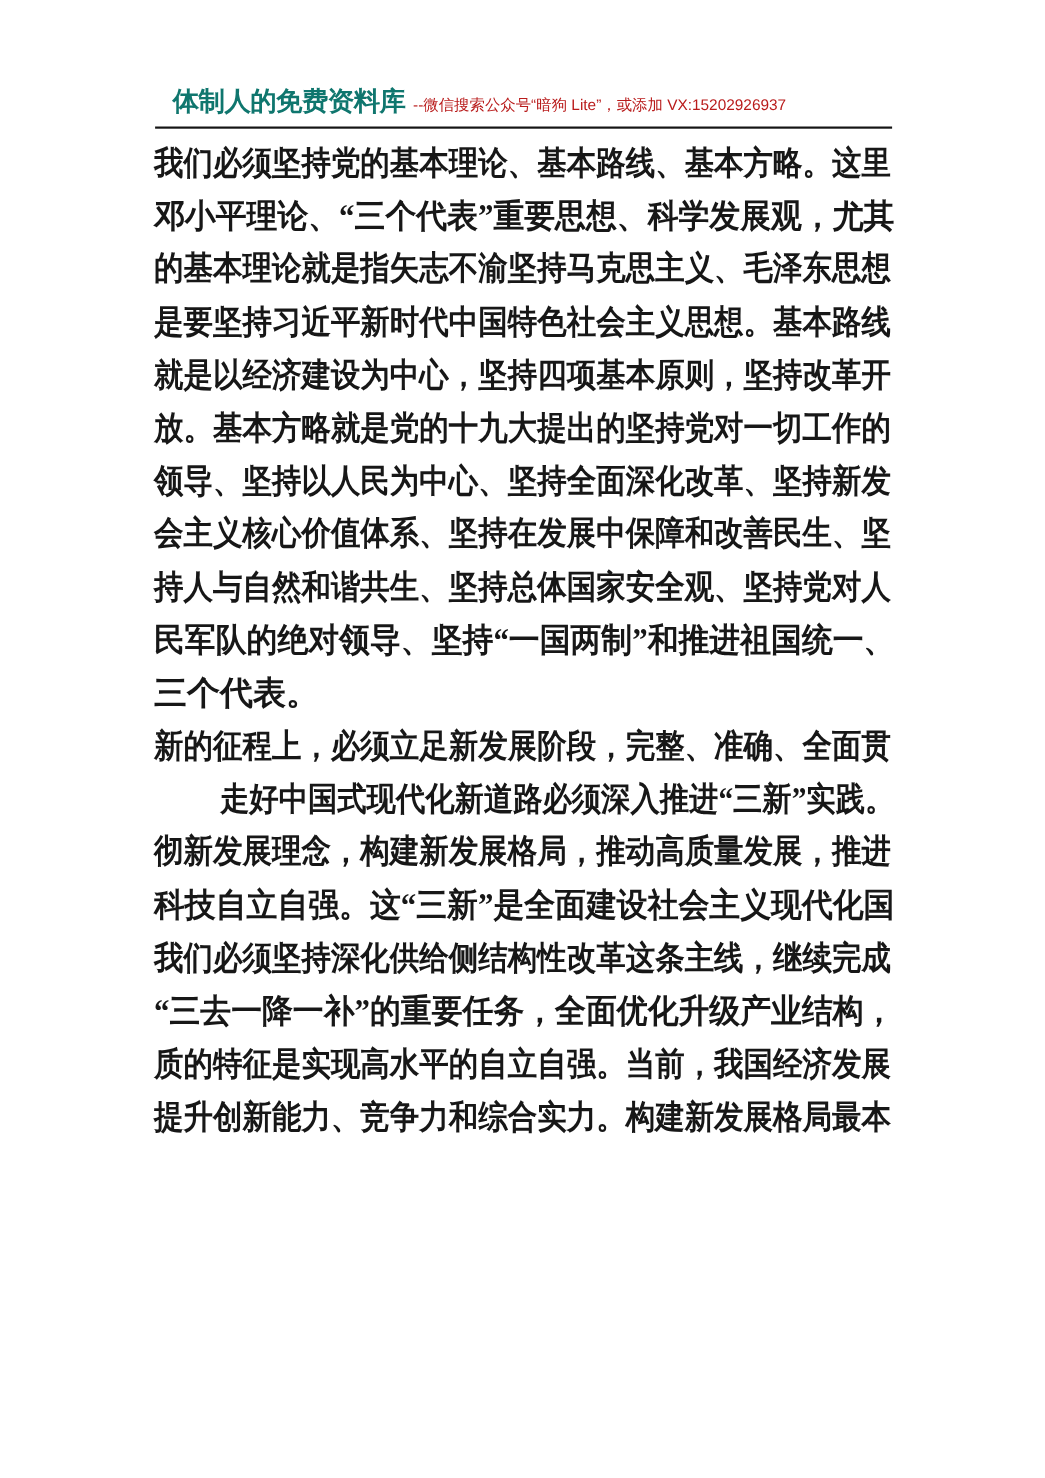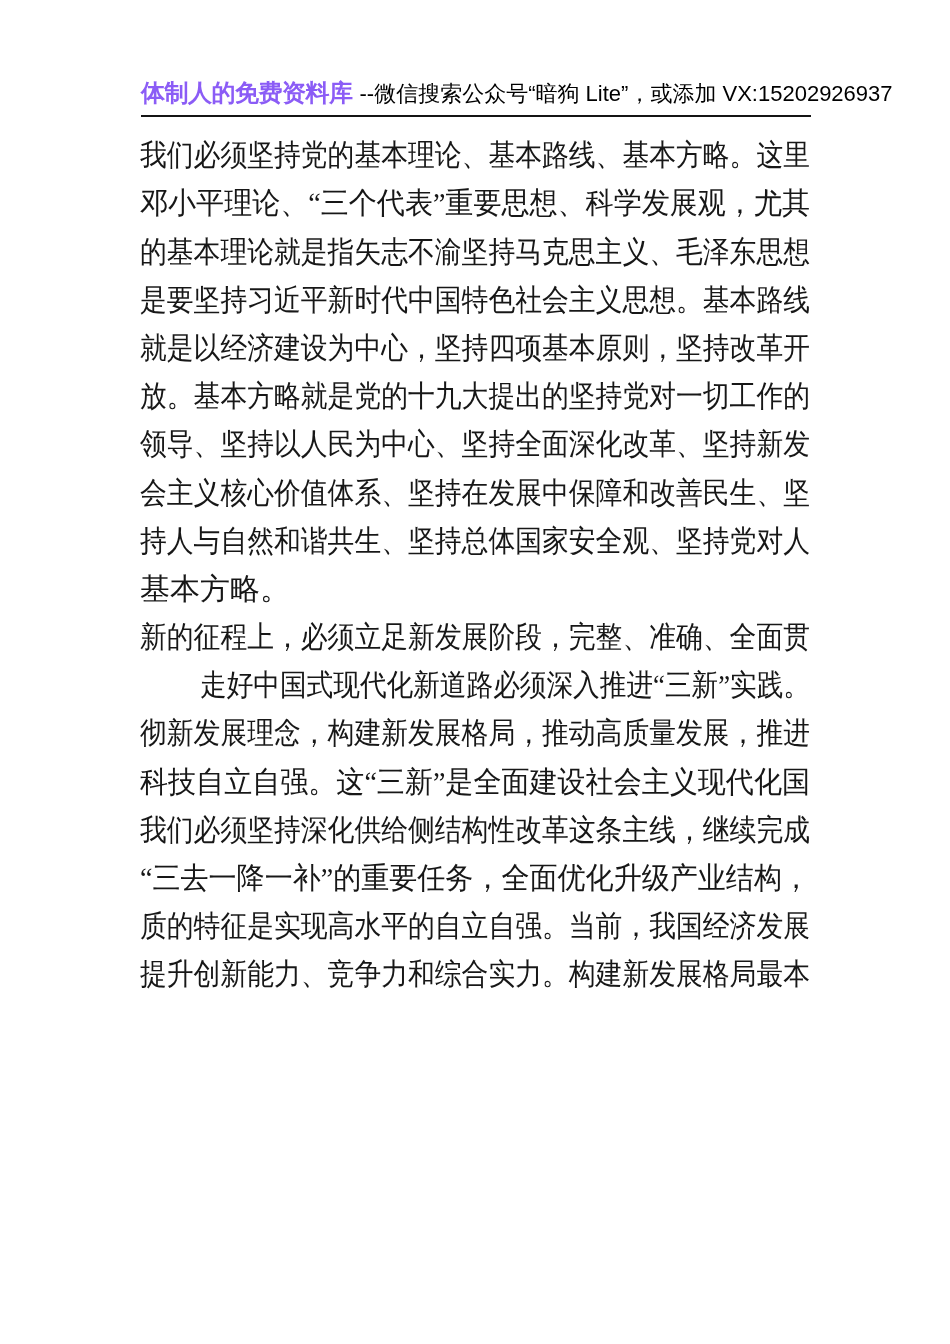--- a/index.html
+++ b/index.html
@@ -23,50 +23,51 @@
   }
   .brand{
     font-family:"Liberation Sans", sans-serif;
     font-weight:bold;
     font-size:24px;
     letter-spacing:-0.5px;
     line-height:30px;
   }
   .tagline{
     font-family:"Liberation Sans", sans-serif;
-    font-size:22px;
-    color:#000000;
+    font-size:14px;
+    color:#b91c1c;
     line-height:26px;
   }
   .doc-body{
     position:absolute;
     left:140px;top:128px;
     width:670px;
   }
   .line{
     height:48.2px;
     display:flex;
-    align-items:flex-end;
+    align-items:flex-start;
     overflow:visible;
+    font-weight:bold;
   }
   .line-text{
     display:inline-block;
     white-space:nowrap;
     font-size:30px;
     color:#171717;
     font-family:"Liberation Serif", serif;
   }
 </style>
 </head>
 <body>
 
 <div class="page">
 
   <header class="doc-header">
-    <span class="brand" style="color: #8b5cf6;">体制人的免费资料库</span>
+    <span class="brand" style="color: #0f766e; margin-left: 16px;">体制人的免费资料库</span>
     <span class="tagline">--微信搜索公众号“暗狗 Lite”，或添加 VX:15202926937</span>
   </header>
 
   <main class="doc-body">
 
   <div class="line">
         <span class="line-text" style="transform-origin: 0px 50%; transform: scaleX(0.893333);">我们必须坚持党的基本理论、基本路线、基本方略。这里</span>
       </div>
       <div class="line">
         <span class="line-text" style="transform-origin: 0px 50%; transform: scaleX(0.934918);">邓小平理论、“三个代表”重要思想、科学发展观，尤其</span>
@@ -85,22 +86,25 @@
       </div>
       <div class="line">
         <span class="line-text" style="transform-origin: 0px 50%; transform: scaleX(0.893333);">领导、坚持以人民为中心、坚持全面深化改革、坚持新发</span>
       </div>
       <div class="line">
         <span class="line-text" style="transform-origin: 0px 50%; transform: scaleX(0.893333);">会主义核心价值体系、坚持在发展中保障和改善民生、坚</span>
       </div>
       <div class="line">
         <span class="line-text" style="transform-origin: 0px 50%; transform: scaleX(0.893333);">持人与自然和谐共生、坚持总体国家安全观、坚持党对人</span>
       </div>
+      <div class="line">
+        <span class="line-text" style="transform-origin: 0px 50%; transform: scaleX(0.934918);">民军队的绝对领导、坚持“一国两制”和推进祖国统一、</span>
+      </div>
       <div class="line nojust">
-        <span class="line-text">基本方略。</span>
+        <span class="line-text">三个代表。</span>
       </div>
       <div class="line">
         <span class="line-text" style="transform-origin: 0px 50%; transform: scaleX(0.893333);">新的征程上，必须立足新发展阶段，完整、准确、全面贯</span>
       </div>
       <div class="line" style="padding-left: 60px;">
         <span class="line-text" style="transform-origin: 0px 50%; transform: scaleX(0.888383);">走好中国式现代化新道路必须深入推进“三新”实践。</span>
       </div>
       <div class="line">
         <span class="line-text" style="transform-origin: 0px 50%; transform: scaleX(0.893333);">彻新发展理念，构建新发展格局，推动高质量发展，推进</span>
       </div>

